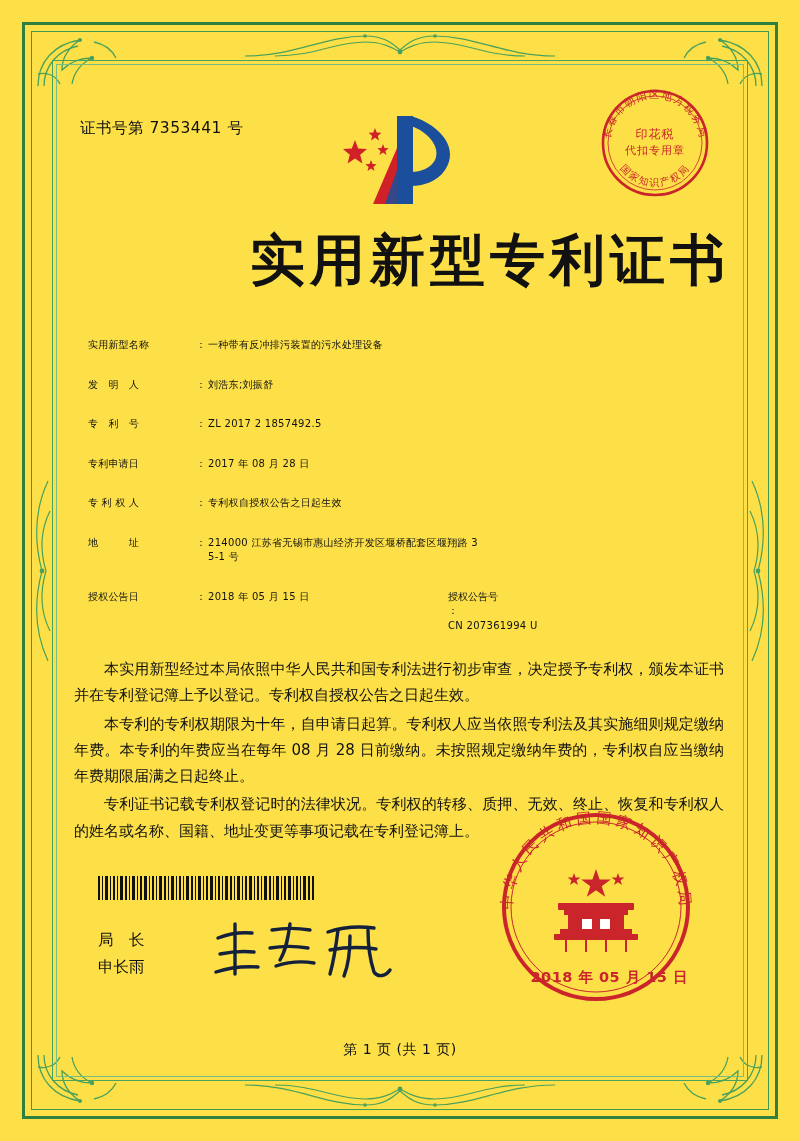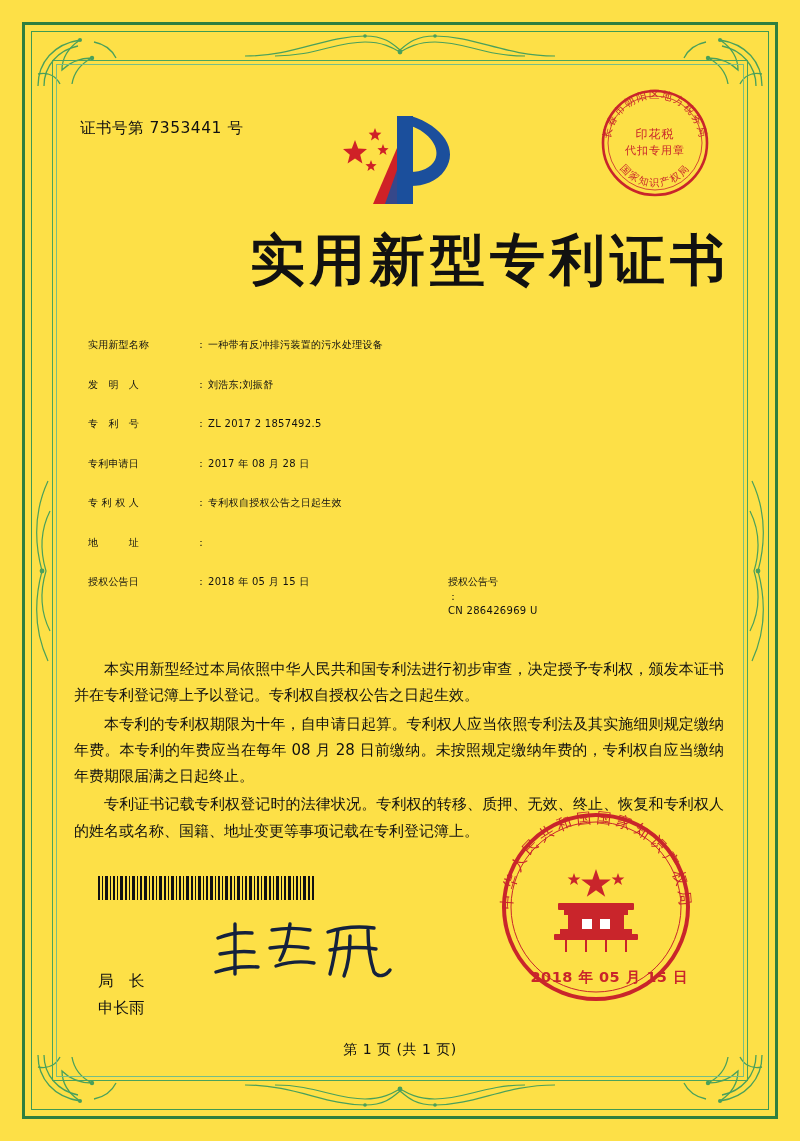--- a/index.html
+++ b/index.html
@@ -217,21 +217,21 @@
     top: 800px;
     width: 218px;
     height: 24px;
   }
   .barcode svg { width:100%; height:100%; display:block; }
 
   
   .sign-block {
     position: absolute;
     left: 28px;
-    top: 892px;
+    top: 851px;
     font-size: 15.5px;
     line-height: 1.75;
     color: #111;
   }
   .signature-img {
     position: absolute;
     left: 140px;
     top: 840px;
     width: 200px;
     height: 70px;
@@ -423,32 +423,36 @@
 
       <div class="field-row">
         <span class="field-label">专 利 权 人</span>
         <span class="field-colon">：</span>
         <span class="field-value">专利权自授权公告之日起生效</span>
       </div>
 
       <div class="field-row">
         <span class="field-label">地　　　址</span>
         <span class="field-colon">：</span>
+        <span class="field-value">
+          <span>214000 江苏省无锡市惠山经济开发区堰桥配套区堰翔路 3</span>
+          <span class="line2">5-1 号</span>
+        </span>
       </div>
 
       <div class="two-col">
         <span class="left-part">
           <span class="field-label">授权公告日</span>
           <span class="field-colon">：</span>
           <span class="field-value">2018 年 05 月 15 日</span>
         </span>
         <span class="right-part">
           <span class="right-label">授权公告号</span>
           <span class="field-colon">：</span>
-          <span class="field-value">CN 286426969 U</span>
+          <span class="field-value">CN 207361994 U</span>
         </span>
       </div>
 
     </div>
 
     <div class="paragraphs">
       <p>本实用新型经过本局依照中华人民共和国专利法进行初步审查，决定授予专利权，颁发本证书并在专利登记簿上予以登记。专利权自授权公告之日起生效。</p>
       <p>本专利的专利权期限为十年，自申请日起算。专利权人应当依照专利法及其实施细则规定缴纳年费。本专利的年费应当在每年 08 月 28 日前缴纳。未按照规定缴纳年费的，专利权自应当缴纳年费期限届满之日起终止。</p>
       <p>专利证书记载专利权登记时的法律状况。专利权的转移、质押、无效、终止、恢复和专利权人的姓名或名称、国籍、地址变更等事项记载在专利登记簿上。</p>
     </div>

